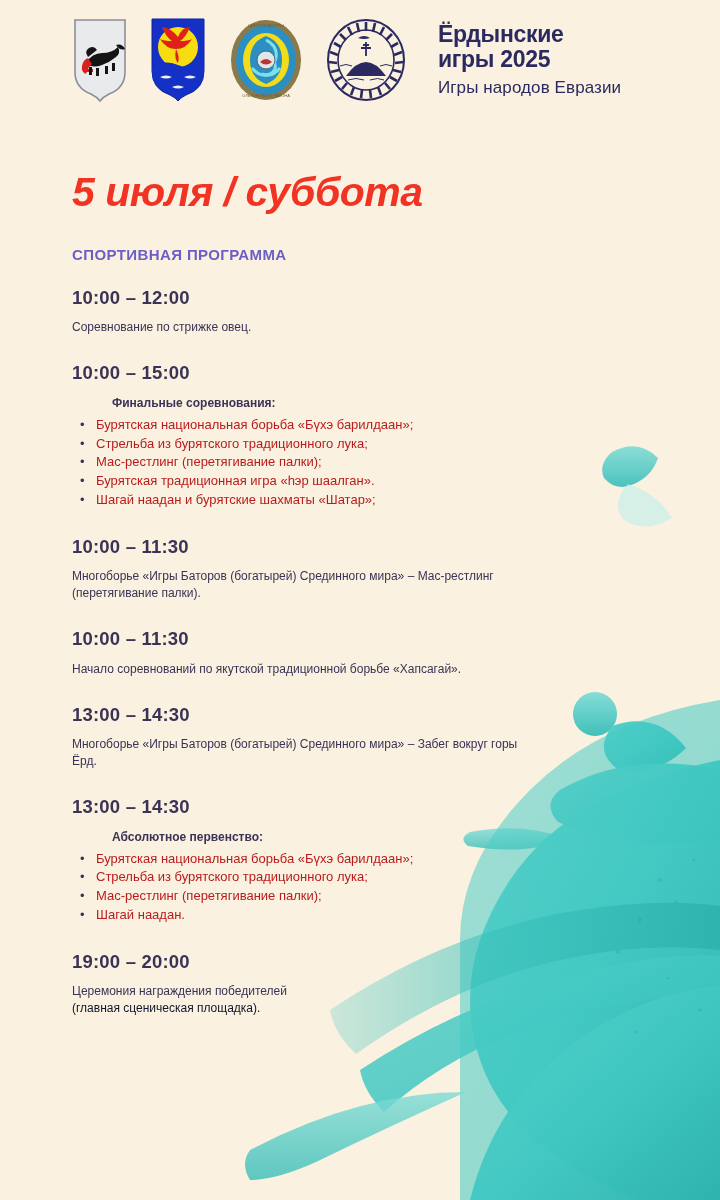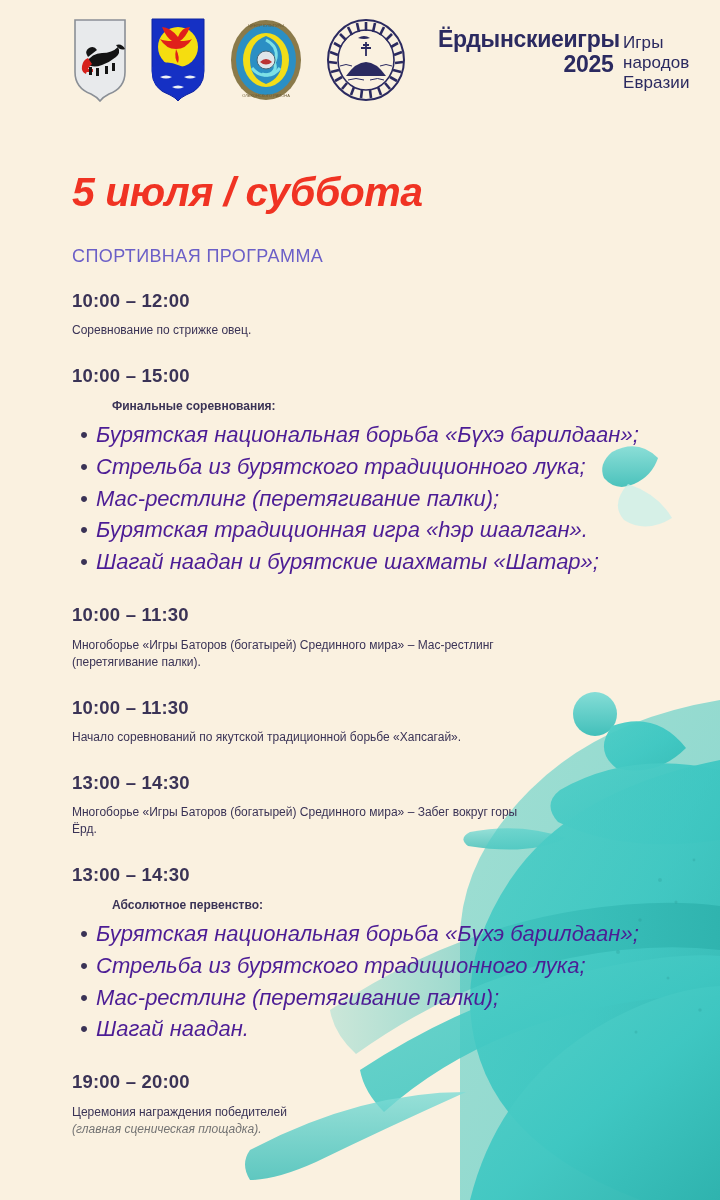--- a/index.html
+++ b/index.html
@@ -37,21 +37,21 @@
     box-sizing: border-box;
   }
   .emblem {
     margin-right: 22px;
     flex: 0 0 auto;
     line-height: 0;
   }
   .brand-block {
     margin-left: 10px;
     display: flex;
-    flex-direction: row;
+    flex-direction: column;
     justify-content: center;
   }
   .brand-line {
     font-size: 23px;
     font-weight: bold;
     color: #2b2a60;
     letter-spacing: -0.3px;
     line-height: 1.08;
   }
   .brand-sub {
@@ -71,22 +71,22 @@
   .day-title {
     font-size: 41px;
     font-weight: bold;
     font-style: italic;
     color: #f03323;
     letter-spacing: -0.5px;
     margin: 0 0 34px 0;
     line-height: 1;
   }
   .program-title {
-    font-size: 18px;
-    font-weight: normal;
+    font-size: 15px;
+    font-weight: bold;
     color: #6b5fc7;
     letter-spacing: 0.4px;
     margin: 0 0 26px 0;
     line-height: 1;
   }
 
   .entry { margin-bottom: 27px; }
   .entry:last-child { margin-bottom: 0; }
 
   .entry-time {
@@ -102,35 +102,33 @@
     color: #3a3356;
     line-height: 1.42;
     max-width: 470px;
   }
   .entry-desc.lead {
     font-weight: bold;
     margin-bottom: 3px;
     margin-left: 40px;
   }
   .entry-desc.accent-yellow {
-    color: #737373;
-    font-style: italic;
+    color: #0f172a;
   }
   .entry-list {
     list-style: none;
     margin: 4px 0 0 0;
     padding: 0;
   }
   .entry-list li {
-    font-size: 22px;
-    color: #4c1d95;
+    font-size: 13px;
+    color: #b91c1c;
     line-height: 1.45;
     padding-left: 24px;
     position: relative;
-    font-style: italic;
   }
   .entry-list li::before {
     content: "•";
     position: absolute;
     left: 8px;
     top: 0;
     color: #3a3356;
   }
 </style>
 </head>

